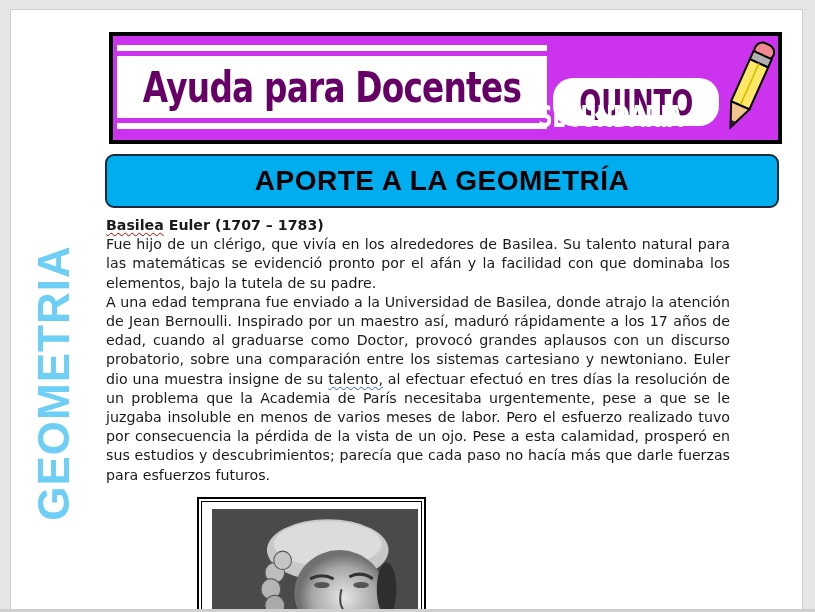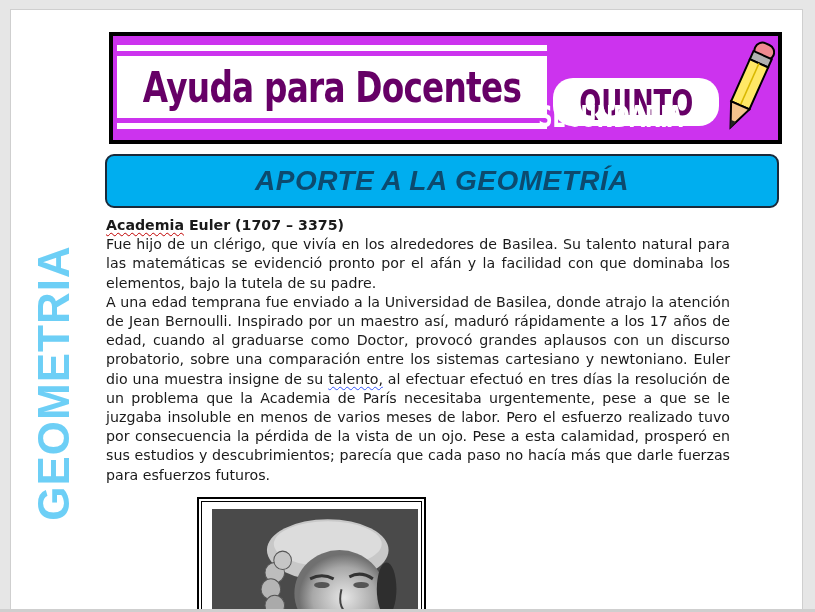--- a/index.html
+++ b/index.html
@@ -89,23 +89,22 @@
     .section-header {
       position: absolute; left: 94px; top: 144px; width: 674px; height: 54px;
       background: #00aeef;
       border: 2px solid #1a2a3a;
       border-radius: 9px;
       display: flex; align-items: center; justify-content: center;
     }
     .section-header span {
       font-family: "Liberation Sans", sans-serif;
       font-weight: bold; font-size: 28px;
-      color: #0c4a6e;
+      color: #000000;
       letter-spacing: 0.5px;
-      font-style: italic;
     }
 
     
     .side-label {
       position: absolute; left: 20px; top: 205px; width: 46px; height: 335px;
       display: flex; align-items: center; justify-content: center;
     }
     .side-label span {
       display: inline-block;
       transform: rotate(-90deg);
@@ -192,21 +191,21 @@
 
     <div class="section-header">
       <span>APORTE A LA GEOMETRÍA</span>
     </div>
 
     <div class="side-label">
       <span>GEOMETRIA</span>
     </div>
 
     <div class="article">
-      <p class="article-heading"><span class="spell">Academia</span><span> Euler (1707 – 3375)</span></p>
+      <p class="article-heading"><span class="spell">Basilea</span><span> Euler (1707 – 1783)</span></p>
       <p>Fue hijo de un clérigo, que vivía en los alrededores de Basilea. Su talento natural para las matemáticas se evidenció pronto por el afán y la facilidad con que dominaba los elementos, bajo la tutela de su padre.</p>
       <p><span>A una edad temprana fue enviado a la Universidad de Basilea, donde atrajo la atención de Jean Bernoulli. Inspirado por un maestro así, maduró rápidamente a los 17 años de edad, cuando al graduarse como Doctor, provocó grandes aplausos con un discurso probatorio, sobre una comparación entre los sistemas cartesiano y newtoniano. Euler dio una muestra insigne de su </span><span class="grammar">talento,</span><span>  al efectuar efectuó en tres días la resolución de un problema que la Academia de París necesitaba urgentemente, pese a que se le juzgaba insoluble en menos de varios meses de labor. Pero el esfuerzo realizado tuvo por consecuencia la pérdida de la vista de un ojo. Pese a esta calamidad, prosperó en sus estudios y descubrimientos; parecía que cada paso no hacía más que darle fuerzas para esfuerzos futuros.</span></p>
     </div>
 
     <div class="portrait-frame">
       <div class="portrait-frame-inner">
         <div class="portrait">
           <svg width="100%" height="100%" viewBox="0 0 210 110" preserveAspectRatio="none">
             <defs>
               <radialGradient id="face" cx="55%" cy="55%" r="50%">

